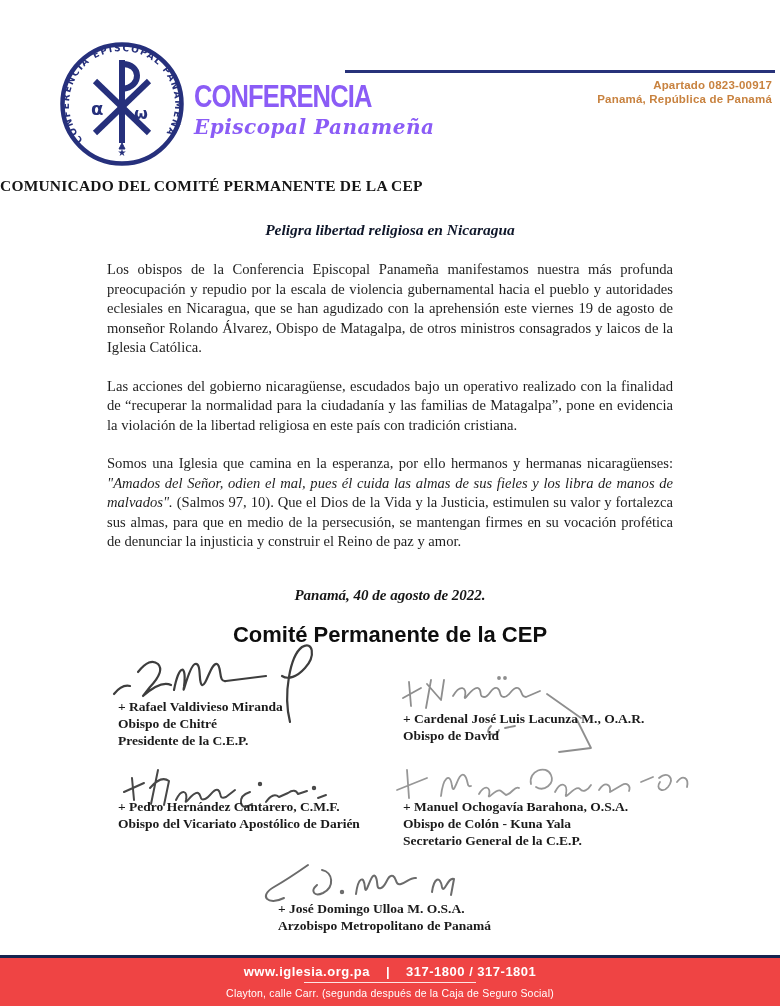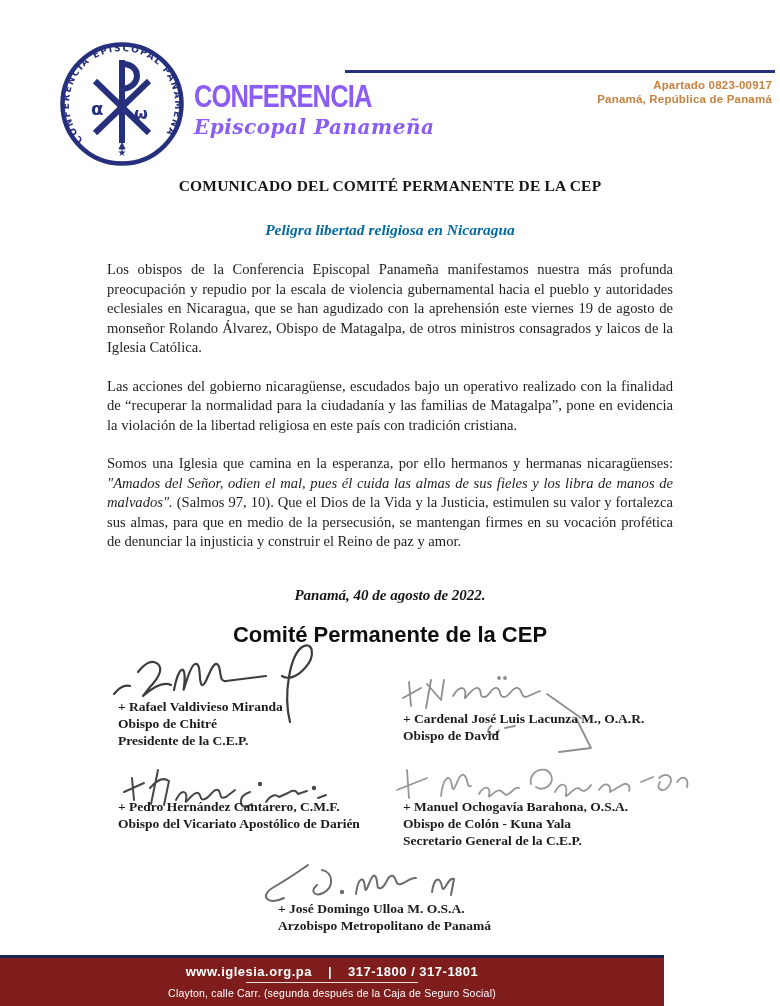--- a/index.html
+++ b/index.html
@@ -23,26 +23,26 @@
   }
   .header-rule { position:absolute; left:345px; top:70px; width:430px; height:2.5px; background:#28327a; }
   .address {
     position:absolute; right:8px; top:78px; text-align:right;
     color:#c8823f; font-family:"Liberation Sans", sans-serif;
     font-size:11.5px; font-weight:bold; line-height:14px; letter-spacing:.2px;
   }
 
   
   .title {
-    position:absolute; top:177px; left:0; width:100%; text-align:center;
+    position:absolute; top:177px; left:0; width:100%; text-align:left;
     font-weight:bold; font-size:15.5px; color:#161616; letter-spacing:.2px;
   }
   .subtitle {
     position:absolute; top:221px; left:0; width:100%; text-align:center;
-    font-weight:bold; font-style:italic; font-size:15.5px; color:#0369a1;
+    font-weight:bold; font-style:italic; font-size:15.5px; color:#0f172a;
   }
 
   
   .bodytext {
     position:absolute; left:107px; top:260px; width:566px;
     font-size:14.6px; line-height:19.5px; text-align:justify; color:#1f1f1f;
   }
   .bodytext p { margin:0 0 19px 0; }
   .bodytext .quote-italic { font-style:italic; }
 
@@ -67,22 +67,22 @@
   .sig2 svg { left:-8px; top:-50px; }
   .sig3 { left:118px; top:798px; }
   .sig3 svg { left:-4px; top:-40px; }
   .sig4 { left:403px; top:798px; }
   .sig4 svg { left:-10px; top:-44px; }
   .sig5 { left:278px; top:900px; }
   .sig5 svg { left:-38px; top:-42px; }
 
   
   .footer {
-    position:absolute; left:0; bottom:0; width:664px; height:48px;
-    background:#7f1d1d; border-top:3px solid #16244f;
+    position:absolute; left:0; bottom:0; width:780px; height:48px;
+    background:#ef4444; border-top:3px solid #16244f;
     color:#ffffff; font-family:"Liberation Sans", sans-serif; text-align:center;
   }
   .footer .line1 { margin-top:6px; font-size:13px; font-weight:bold; letter-spacing:.5px; }
   .footer .line1 .pipe { display:inline-block; margin:0 16px; }
   .footer .sep { width:172px; height:1px; background:rgba(255,255,255,.85); margin:3px auto 4px auto; }
   .footer .line2 { font-size:10.5px; letter-spacing:.2px; }
 </style>
 </head>
 <body>
 

